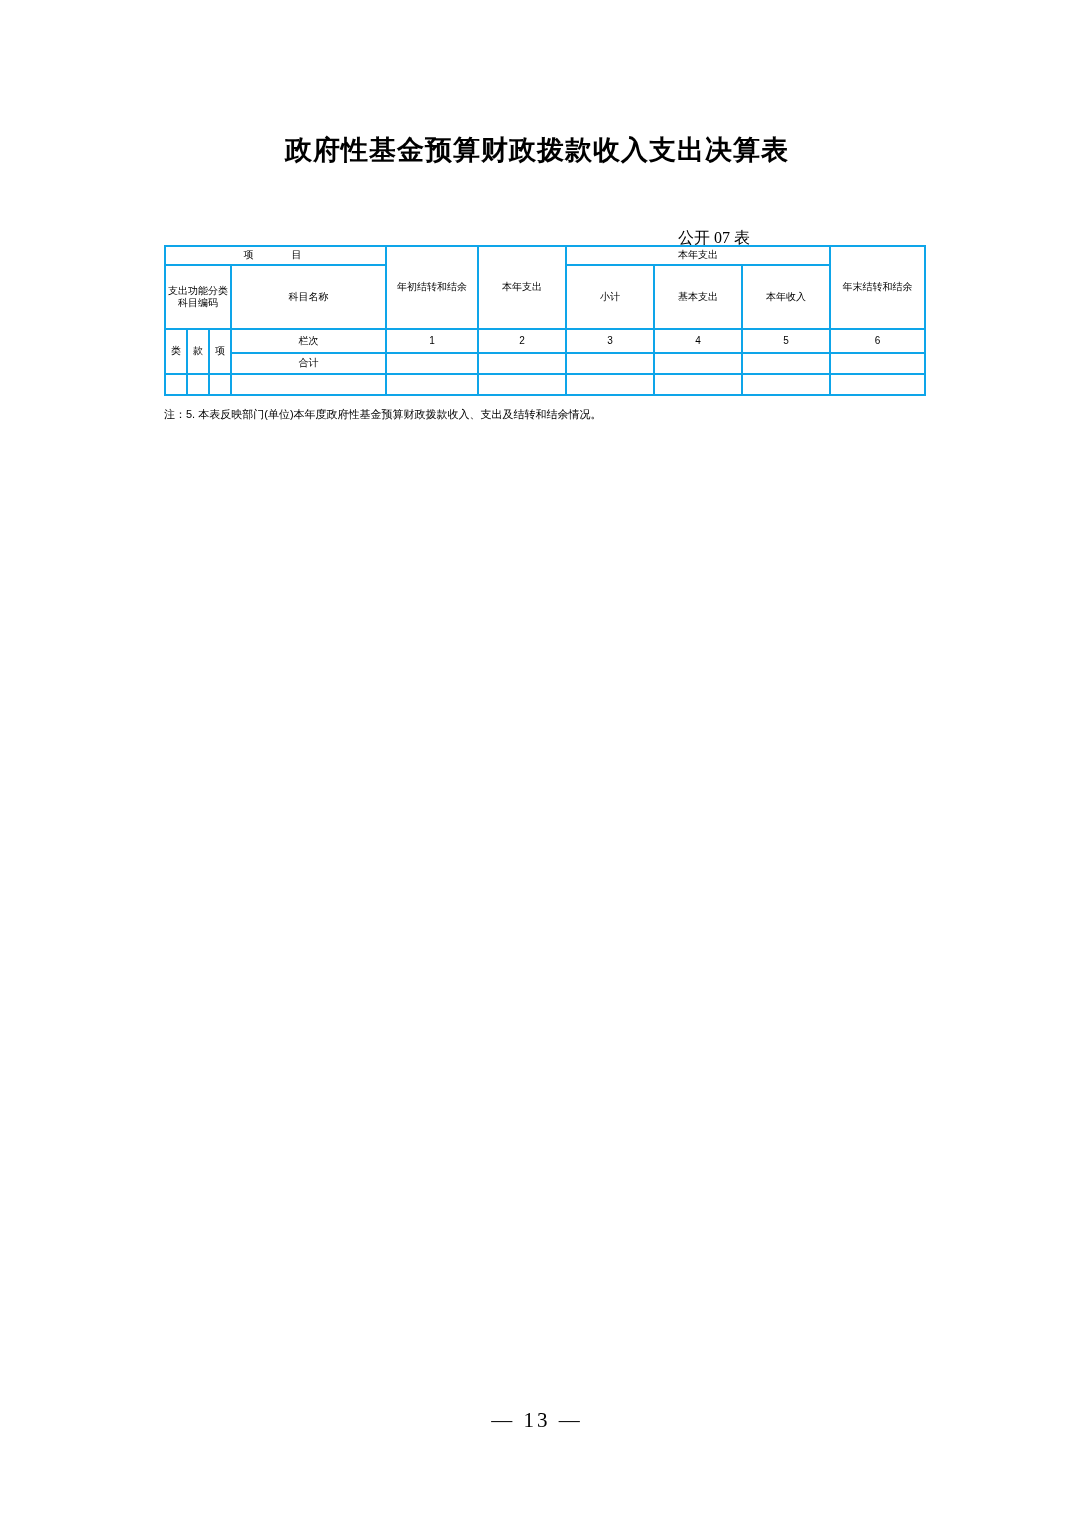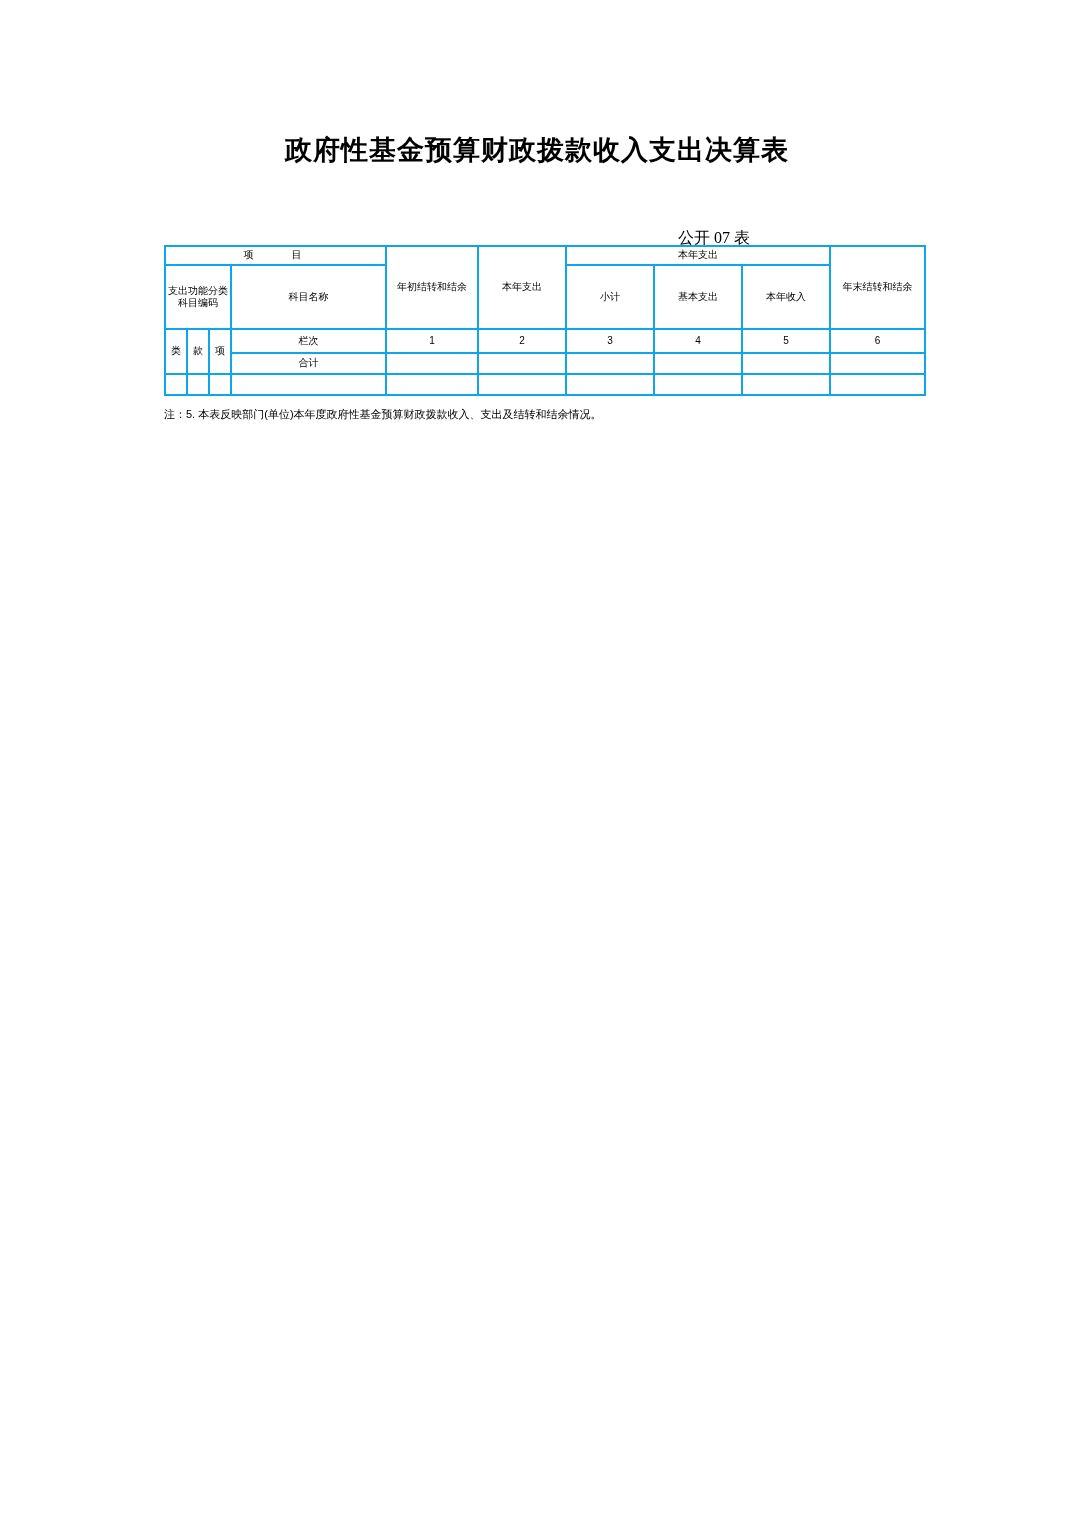--- a/index.html
+++ b/index.html
@@ -208,14 +208,15 @@
         <td></td>
         <td></td>
       </tr>
     </tbody>
   </table>
 
   <div class="notes">
     <div>注：5. 本表反映部门(单位)本年度政府性基金预算财政拨款收入、支出及结转和结余情况。</div>
   </div>
 
+  <div class="pagenum">— 13 —</div>
 
 </div>
 
 </body></html>

